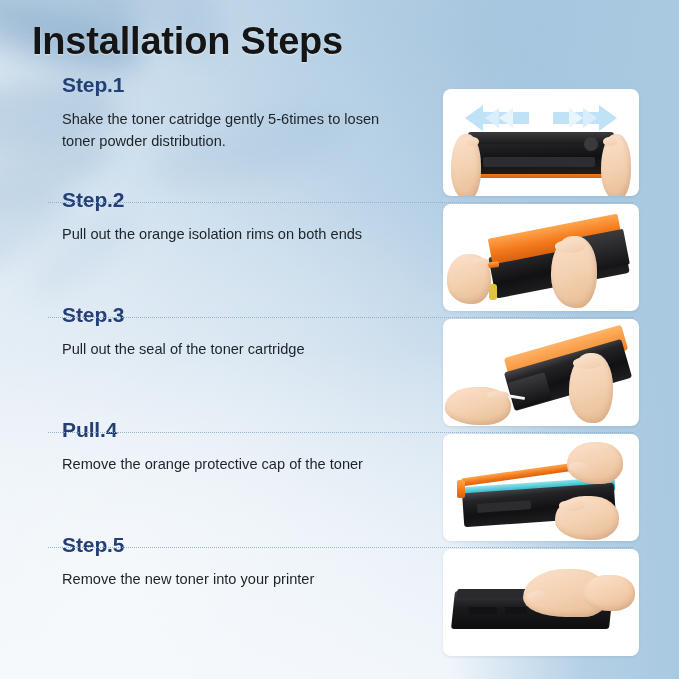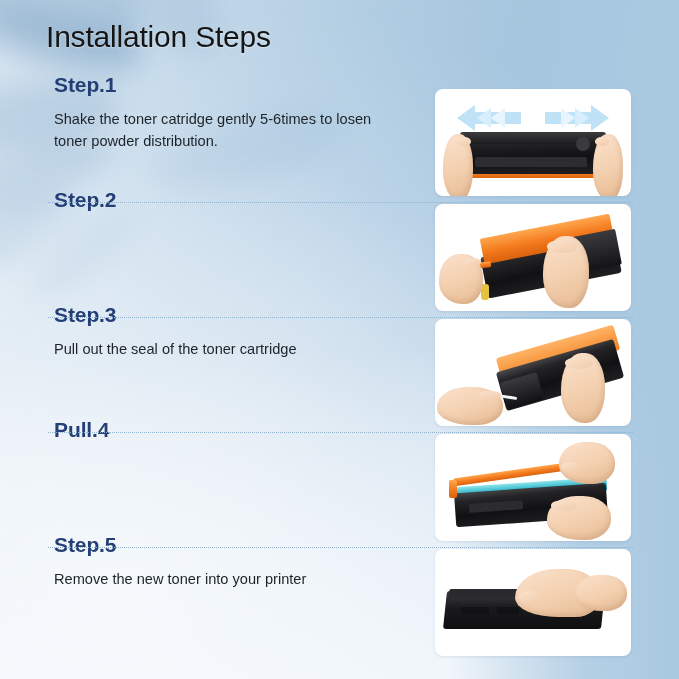--- a/index.html
+++ b/index.html
@@ -57,30 +57,30 @@
     position: absolute;
     right: 0; top: 0; bottom: 0; width: 230px;
     background: linear-gradient(270deg, #a9c9e1 0%, rgba(169,201,225,0.85) 40%, rgba(169,201,225,0) 100%);
   }
 
   
   .content { position: absolute; inset: 0; }
 
   .page-title {
     position: absolute;
-    left: 46px;
+    left: 32px;
     top: 20px;
-    font-size: 30px;
-    font-weight: normal;
+    font-size: 38px;
+    font-weight: bold;
     color: #151515;
     letter-spacing: -0.2px;
     text-shadow: 0 1px 2px rgba(255,255,255,0.45);
   }
 
-  .steps { position: absolute; left: 4px; top: 74px; width: 548px; }
+  .steps { position: absolute; left: 12px; top: 74px; width: 548px; }
 
   .step-row {
     position: relative;
     height: 115px;
   }
   .step-text {
     position: absolute;
     left: 50px;
     top: 0;
     width: 360px;
@@ -210,20 +210,21 @@
             <div class="sk finger" style="left:22px; top:48px; width:14px; height:9px;"></div>
             <div class="sk hand" style="right:8px; top:45px; width:30px; height:66px;"></div>
             <div class="sk finger" style="right:22px; top:48px; width:14px; height:9px;"></div>
           </div>
         </div>
       </div>
 
       <div class="step-row">
         <div class="step-text">
           <p class="step-label">Step.2</p>
+          <p class="step-desc">Pull out the orange isolation rims on both ends</p>
         </div>
         <div class="step-figure">
           <div class="fig-inner">
             <div class="sk cart-body" style="left:48px; top:40px; width:136px; height:42px; transform:rotate(-11deg);"></div>
             <div class="sk orange" style="left:46px; top:22px; width:132px; height:26px; transform:rotate(-11deg);"></div>
             <div class="sk" style="left:126px; top:30px; width:58px; height:36px; background:linear-gradient(180deg,#3b3b3f,#141416); transform:rotate(-11deg); border-radius:2px;"></div>
             <div class="sk orange" style="left:40px; top:58px; width:16px; height:6px; transform:rotate(-6deg);"></div>
             <div class="sk" style="left:46px; top:80px; width:8px; height:16px; background:#e3c23d; border-radius:3px;"></div>
             <div class="sk hand" style="left:4px; top:50px; width:44px; height:50px;"></div>
             <div class="sk finger" style="left:30px; top:54px; width:16px; height:8px;"></div>
@@ -248,20 +249,21 @@
             <div class="sk finger" style="left:44px; top:72px; width:22px; height:8px;"></div>
             <div class="sk hand" style="left:126px; top:34px; width:44px; height:70px;"></div>
             <div class="sk finger" style="left:130px; top:38px; width:28px; height:12px;"></div>
           </div>
         </div>
       </div>
 
       <div class="step-row">
         <div class="step-text">
           <p class="step-label">Pull.4</p>
+          <p class="step-desc">Remove the orange protective cap of the toner</p>
         </div>
         <div class="step-figure">
           <div class="fig-inner">
             <div class="sk cyan-drum" style="left:22px; top:48px; width:150px; height:14px; transform:rotate(-4deg);"></div>
             <div class="sk cart-body" style="left:20px; top:54px; width:152px; height:34px; transform:rotate(-4deg);"></div>
             <div class="sk" style="left:34px; top:68px; width:54px; height:9px; background:#2c2c30; border-radius:2px; transform:rotate(-4deg);"></div>
             <div class="sk orange" style="left:18px; top:34px; width:150px; height:8px; transform:rotate(-8deg);"></div>
             <div class="sk orange" style="left:14px; top:46px; width:8px; height:18px;"></div>
             <div class="sk hand" style="left:124px; top:8px; width:56px; height:42px;"></div>
             <div class="sk finger" style="left:126px; top:28px; width:18px; height:10px;"></div>

